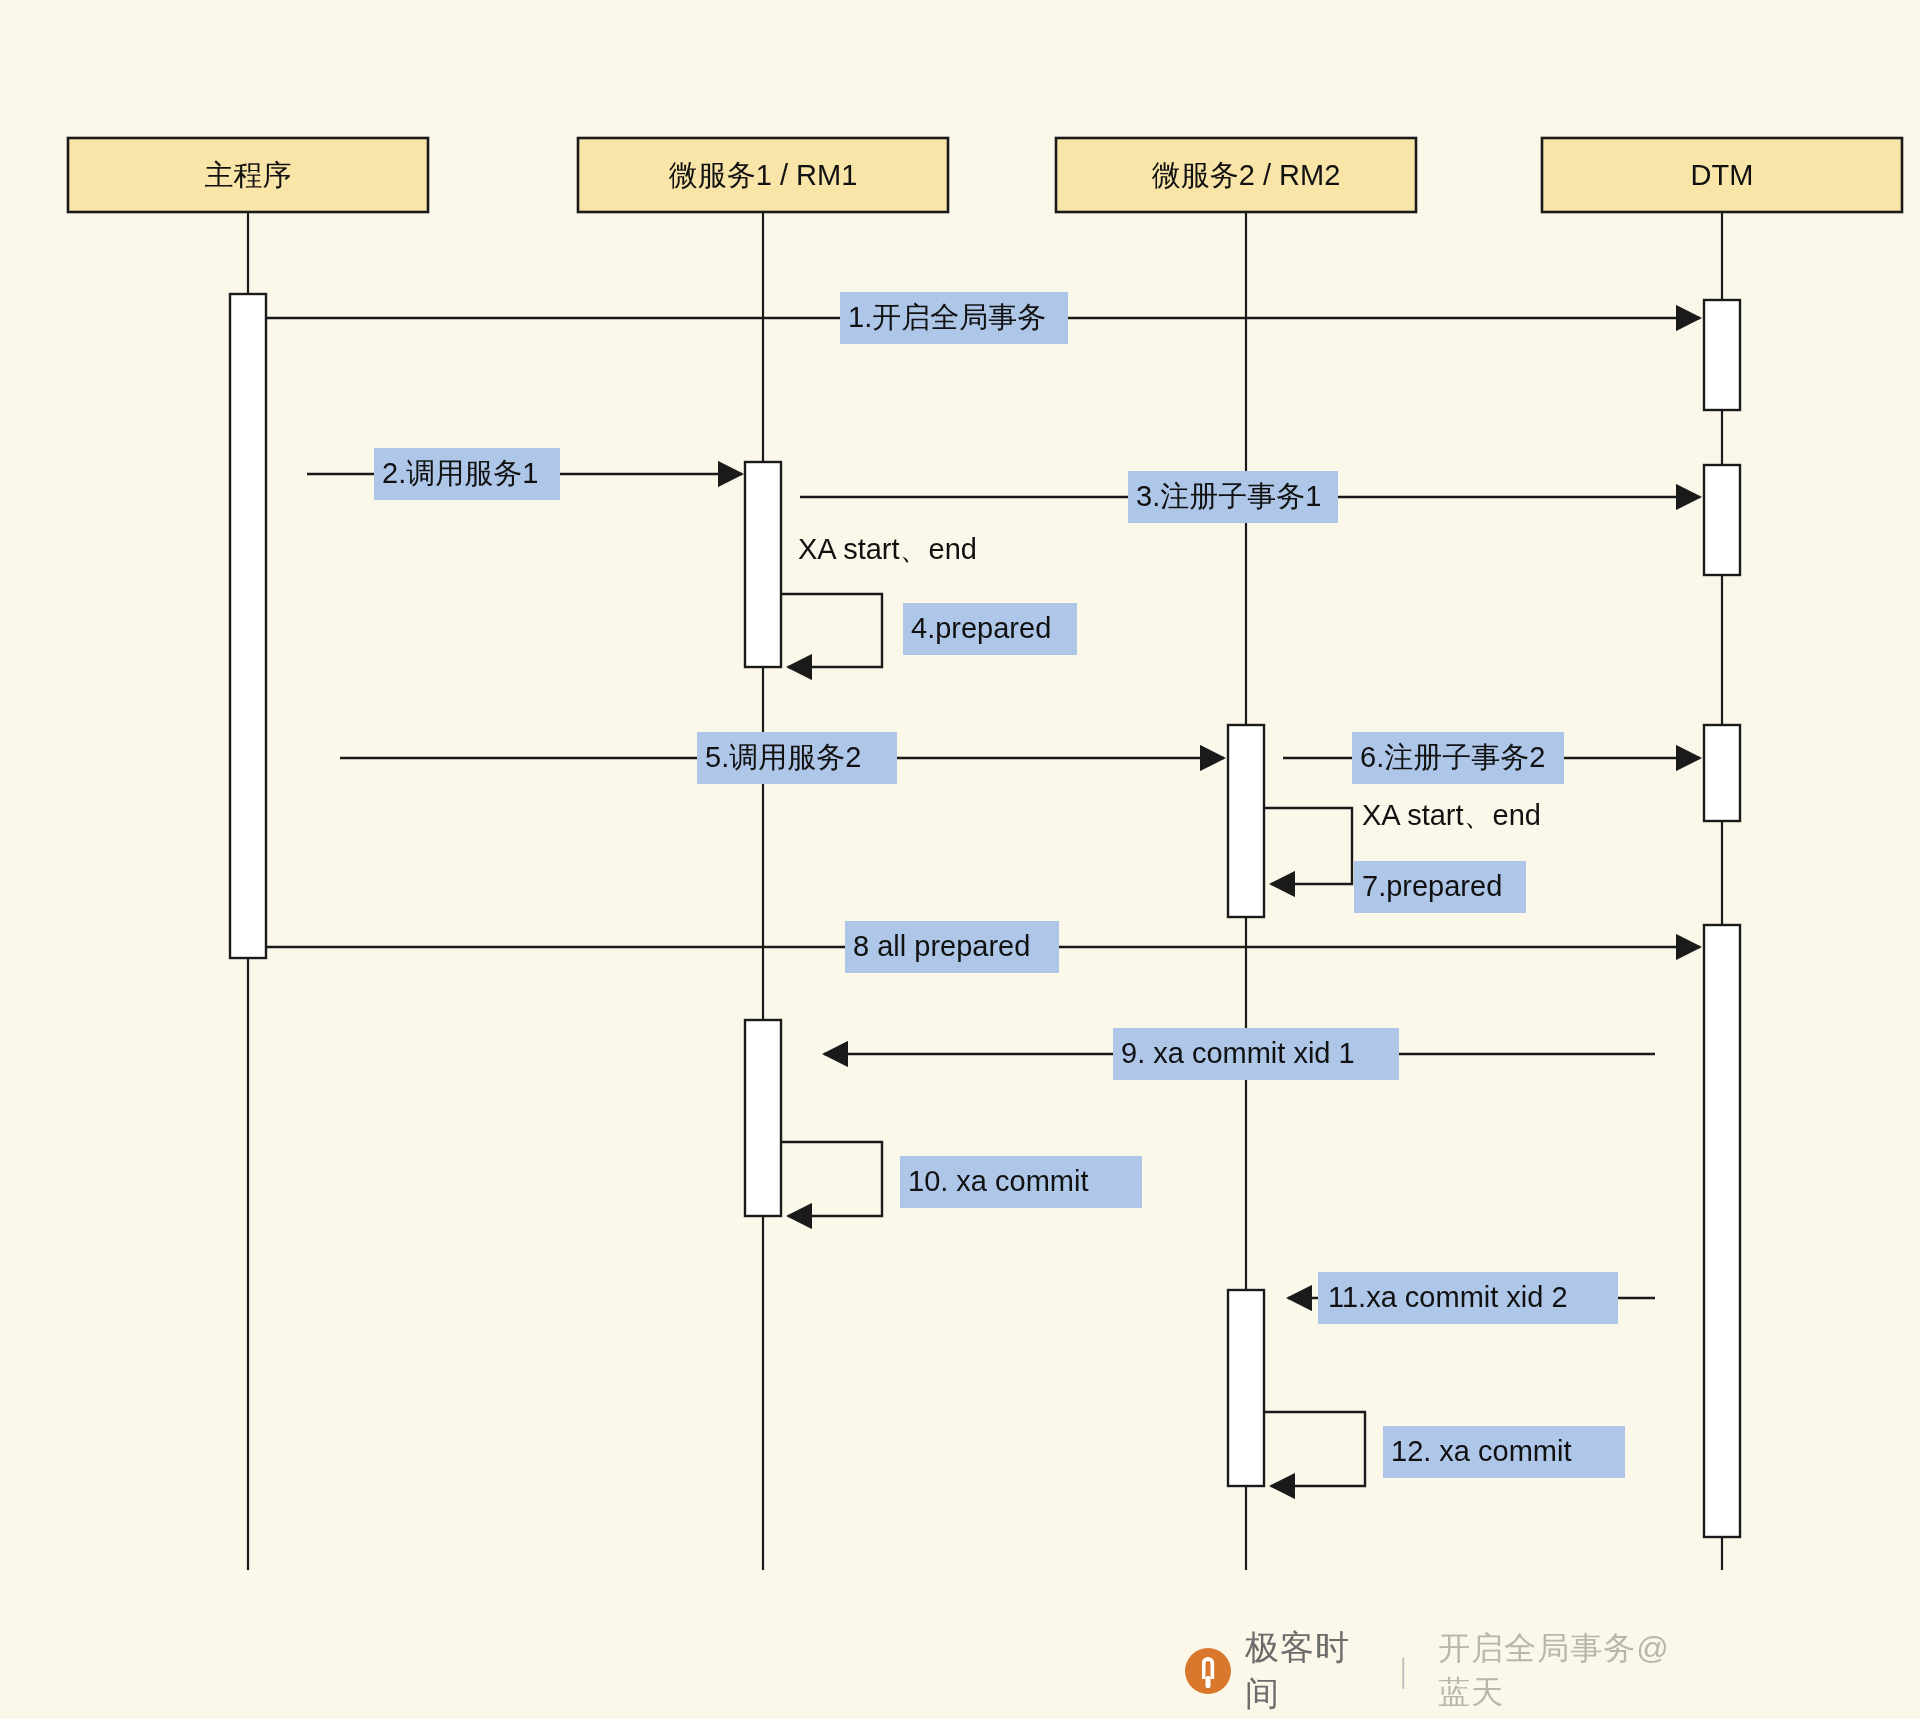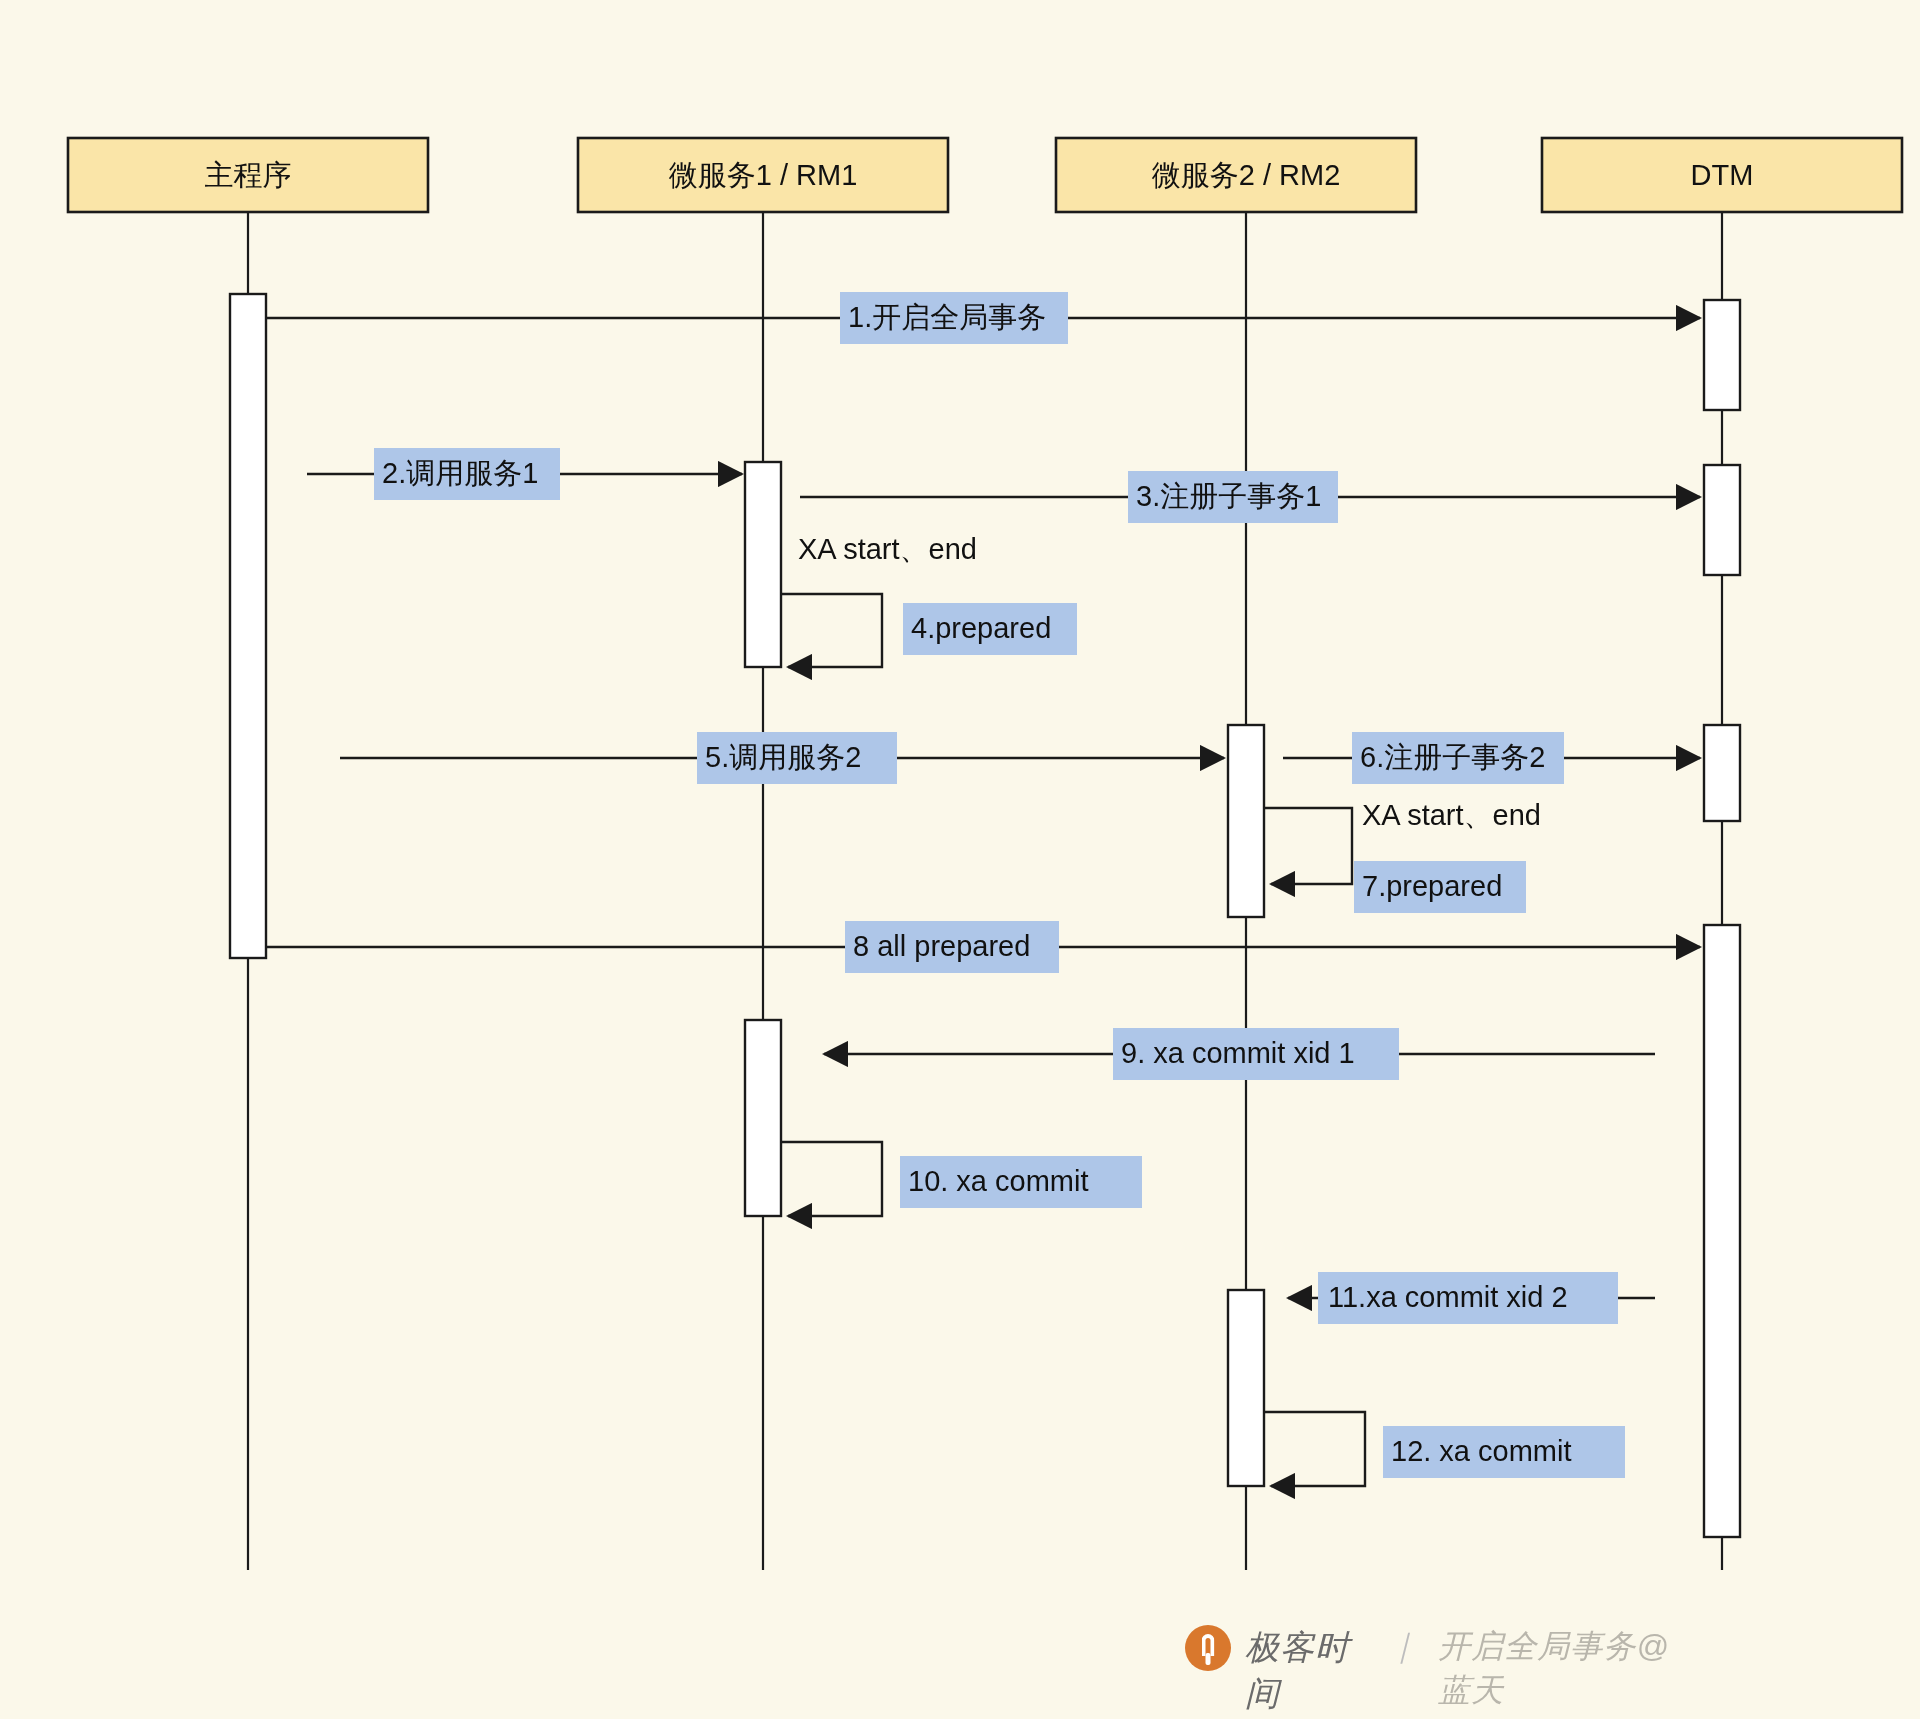--- a/index.html
+++ b/index.html
@@ -73,23 +73,23 @@
     font-size: 29px;
     fill: #111111;
     dominant-baseline: middle;
   }
   
   #watermark {
     position: absolute;
     left: 1185px;
     top: 1625px;
     display: flex;
+    align-items: center;
     gap: 14px;
     user-select: none;
-    font-style: italic;
   }
   #watermark .wm-logo {
     width: 46px;
     height: 46px;
     border-radius: 50%;
     background: #d9782d;
     position: relative;
     flex: none;
   }
   #watermark .wm-logo::after {

